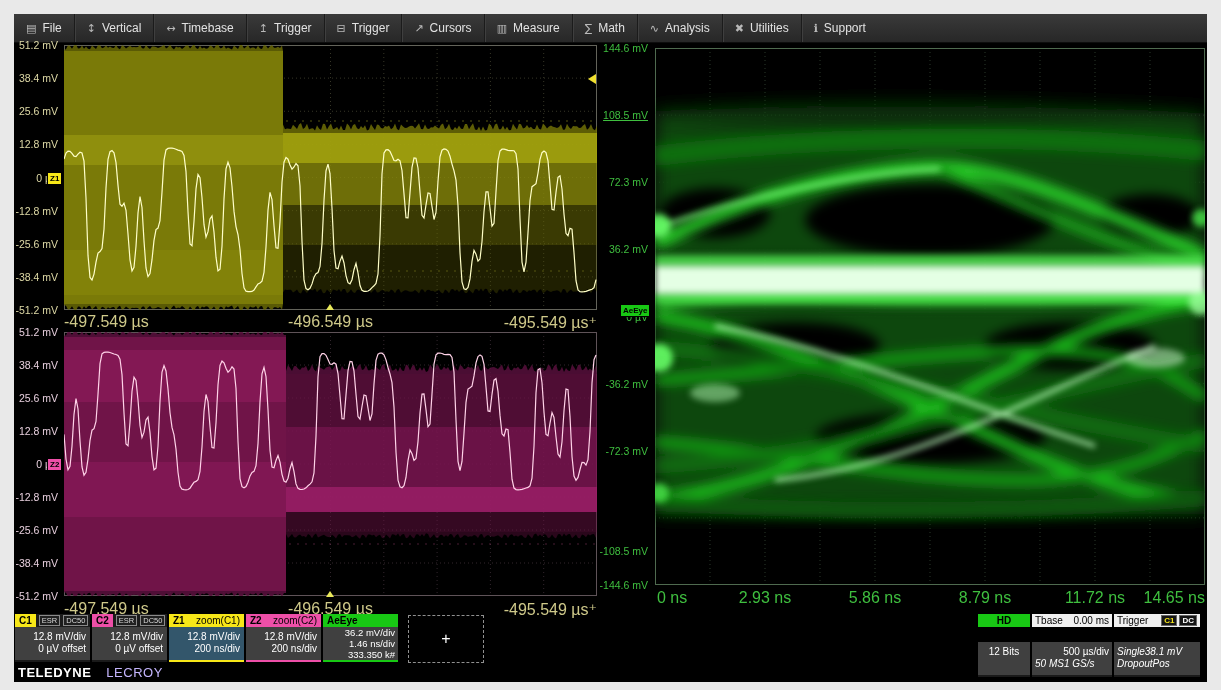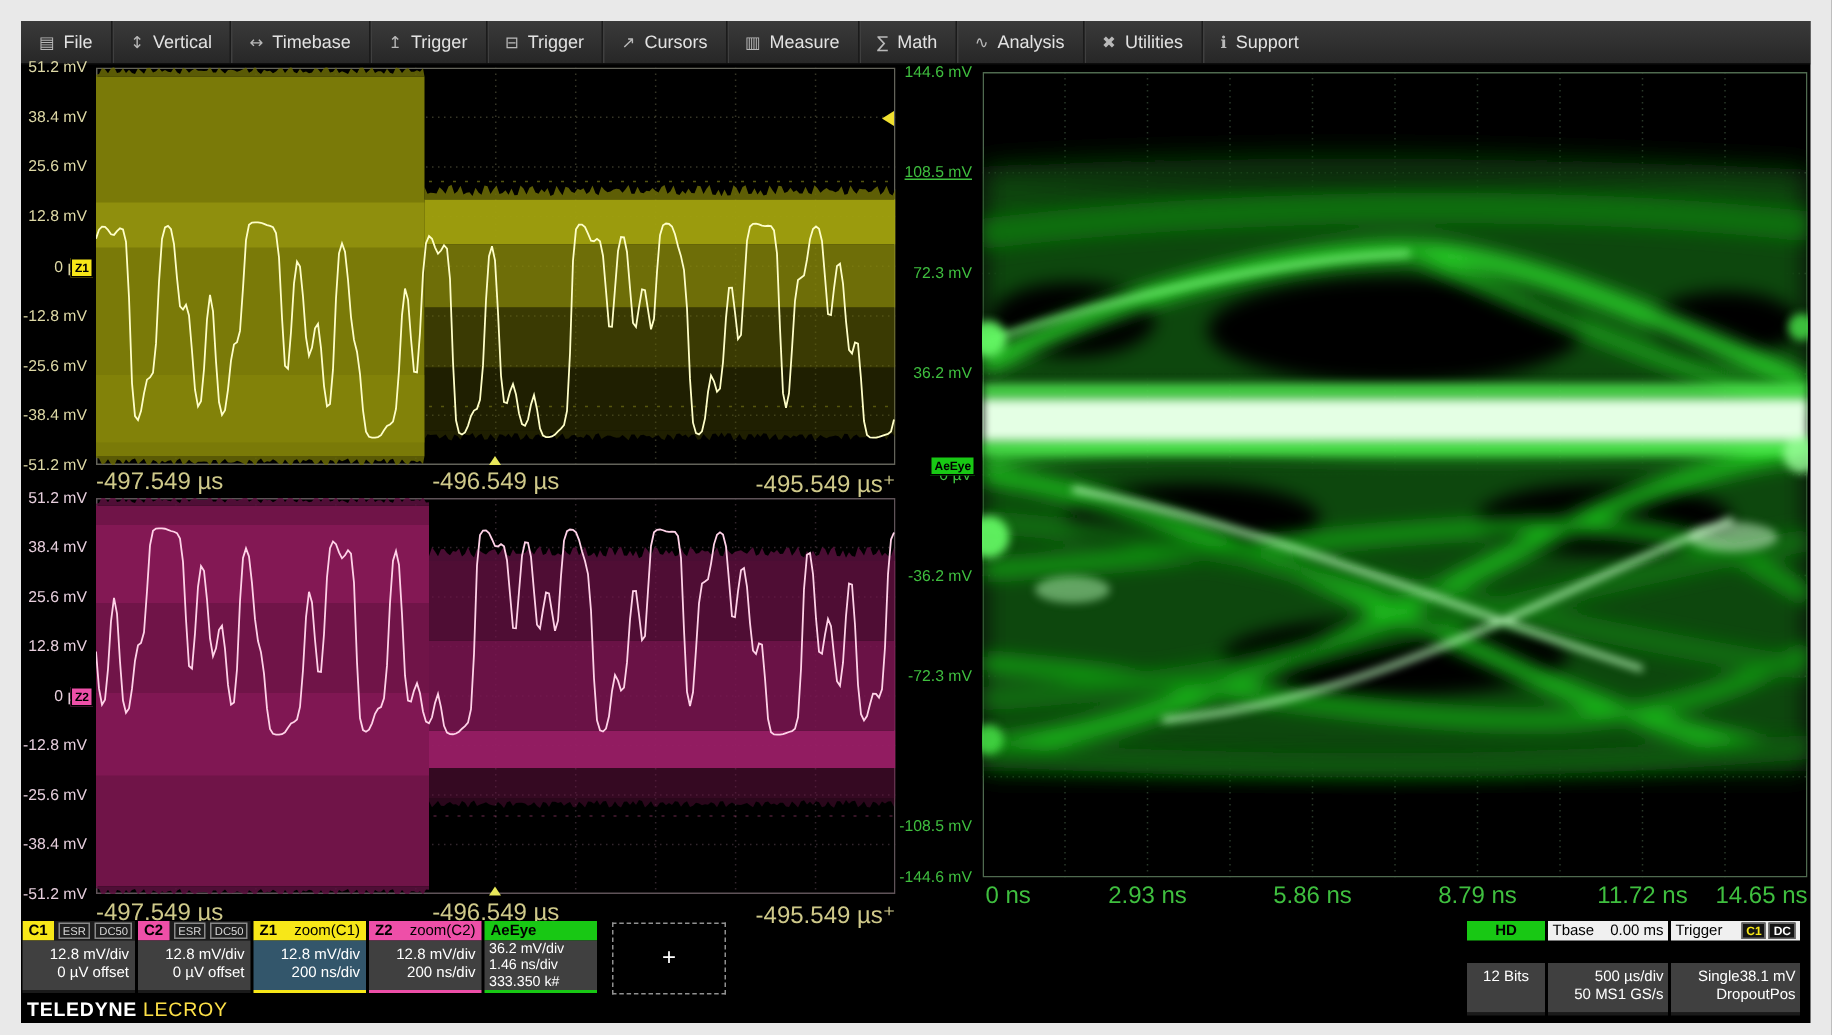--- a/index.html
+++ b/index.html
@@ -46,36 +46,36 @@
   .dbox{position:absolute;top:600px;width:75px;height:48px;box-sizing:border-box;}
   .dhead{height:13px;display:flex;align-items:center;background:#1c1c1c;overflow:hidden;}
   .dchip{font-weight:bold;font-size:10px;color:#000;padding:0 4px;height:13px;display:flex;align-items:center;}
   .badge{background:#202020;color:#d8d8d8;font-size:7.5px;border:1px solid #8a8a8a;
     padding:0 2px;margin-left:3px;line-height:9px;}
   .dhead-solid{height:13px;display:flex;align-items:center;justify-content:space-between;
     padding:0 4px;color:#000;font-size:10px;}
   .dhead-solid .hid{font-weight:bold;}
   .dbody{background:#404040;color:#fff;font-size:10px;line-height:11.5px;text-align:right;
     padding:4px 4px 0;height:29px;}
-  .dbody3{background:#404040;color:#fff;font-size:9.5px;line-height:10.8px;
+  .dbody3{background:#404040;color:#fff;font-size:9.5px;line-height:10.8px;text-align:right;
     padding:1px 3px 0;height:32px;}
   .strip{height:2px;}
   .addbox{position:absolute;top:601px;left:394px;width:74px;height:46px;border:1px dashed #909090;
     color:#fff;font-size:16px;display:flex;align-items:center;justify-content:center;background:#000;}
 
   .acqhead{height:13px;display:flex;align-items:center;justify-content:space-between;
     padding:0 3px;font-size:10px;}
   .acqbody{background:#404040;color:#fff;font-size:10px;line-height:11.5px;padding:4px 3px 0;height:29px;margin-top:15px;}
-  .row{display:flex;justify-content:flex-end;}
+  .row{display:flex;justify-content:flex-start;font-style:italic;}
   .tchip{background:#141414;font-size:8px;font-weight:bold;padding:0 2px;border:1px solid #666;
     margin-left:2px;line-height:9px;}
 
   .logo{position:absolute;left:4px;top:651px;font-size:13px;letter-spacing:.5px;}
   .logo .b{color:#fff;font-weight:bold;}
-  .logo .s{color:#fde047;font-weight:normal;margin-left:4px;}
+  .logo .s{color:#c4b5fd;font-weight:normal;margin-left:15px;}
 </style>
 </head>
 <body>
 
 <div class="frame">
  <div class="ui">
 
   <div class="menubar">
     <div class="mitem">
           <span class="micon">▤</span>

